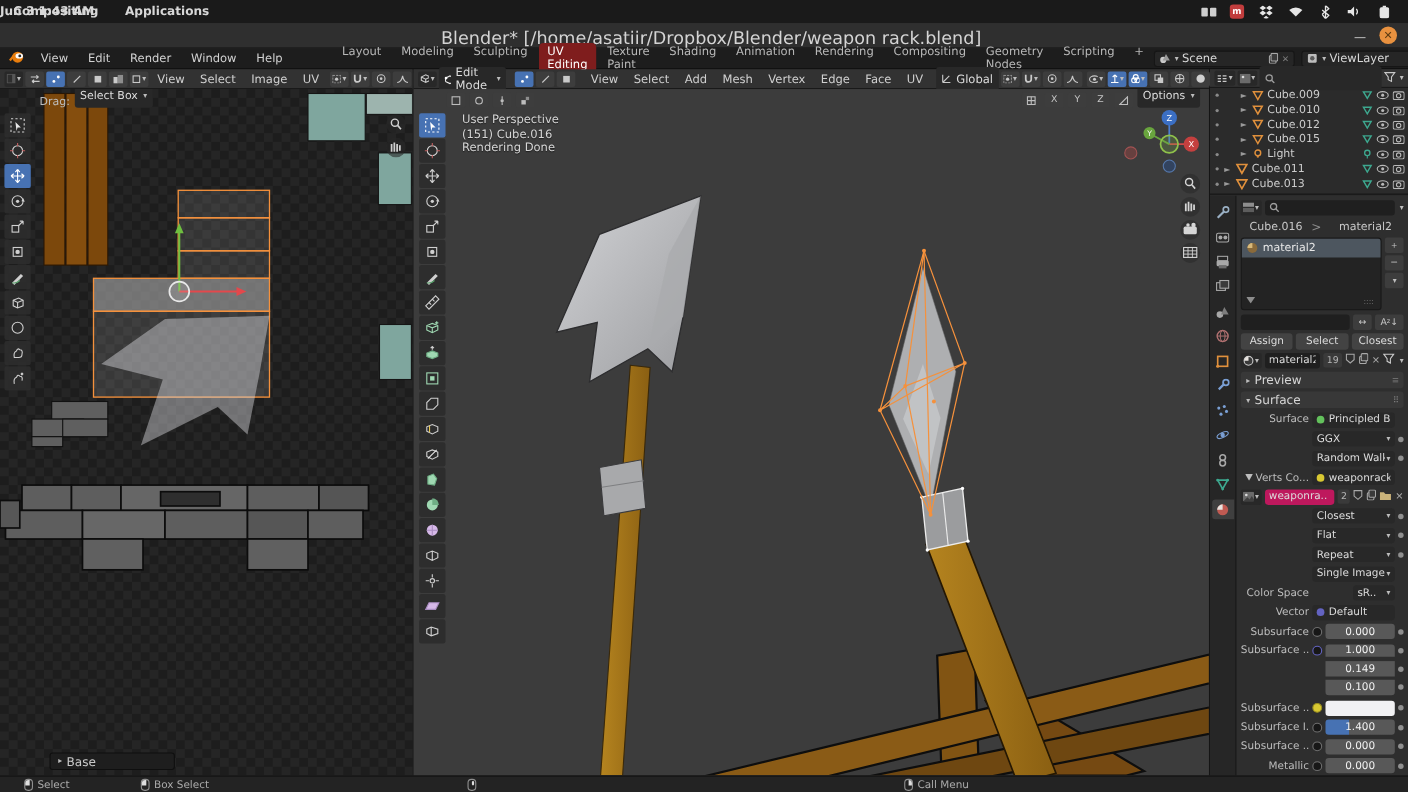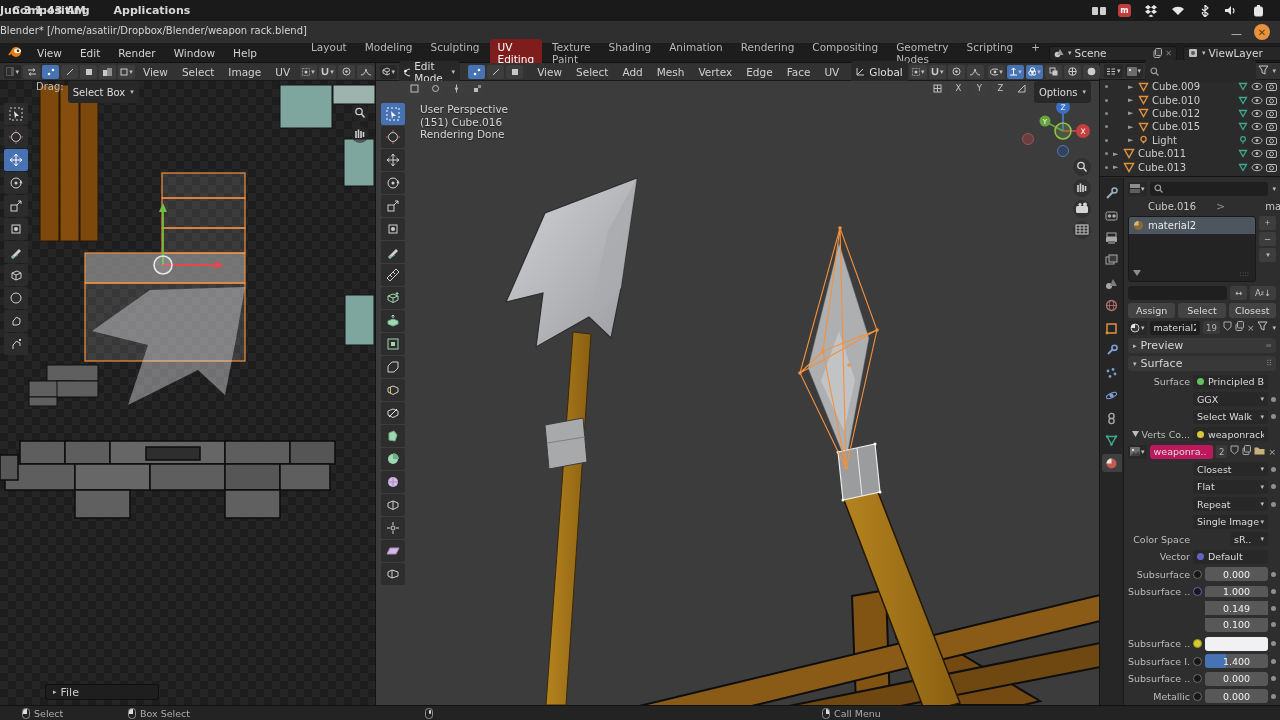--- a/index.html
+++ b/index.html
@@ -10,21 +10,21 @@
   
   #system-bar{left:0;top:0;width:1280px;height:21px;background:#1a1a1a;display:flex;align-items:center;color:#d8d8d8;font-weight:bold;font-size:11px}
   #system-bar .sysmenu{padding:0 12px}
   #system-bar .clock{position:absolute;left:0;right:0;text-align:left;font-weight:bold;pointer-events:none}
   #tray{margin-left:auto;display:flex;align-items:center;gap:12px;padding-right:14px;z-index:2}
   .tray-ic{width:15px;height:13px;display:flex;align-items:center;justify-content:center}
   .redapp{width:13px;height:13px;background:#c13d3d;border-radius:3px;color:#fff;font-size:8px;display:flex;align-items:center;justify-content:center;font-weight:bold}
 
   
   #title-bar{left:0;top:21px;width:1280px;height:23px;background:#2f2f2f;border-bottom:1px solid #1b1b1b}
-  #title-bar .ttl{position:absolute;left:0;right:0;top:4px;text-align:left;color:#d4d4d4;font-size:10px}
+  #title-bar .ttl{position:absolute;left:13px;right:0;top:4px;text-align:center;color:#d4d4d4;font-size:16px}
   .win-min{position:absolute;right:38px;top:6px;color:#cfcfcf}
   .win-close{position:absolute;right:10px;top:3px;width:16px;height:16px;border-radius:50%;background:#e8913f;color:#5b3a12;font-size:10px;display:flex;align-items:center;justify-content:center}
 
   
   #menu-bar{left:0;top:44px;width:1280px;height:19px;background:#1d1d1d;display:flex;align-items:center;border-bottom:1px solid #101010;font-size:10.5px}
   .menu-item{padding:0 9px;color:#d2d2d2}
   .ws-tab{padding:2px 8px 3px;margin:0 1px;color:#b8b8b8;border-radius:4px 4px 0 0}
   .ws-tab.active{background:#7f1d1d;color:#fff}
   .selector{display:flex;align-items:center;background:#262626;border:1px solid #161616;border-radius:3px;height:15px;padding:0 4px;gap:3px;color:#d8d8d8}
 
@@ -36,21 +36,21 @@
   .ibtn.blue{background:#4772b3;color:#fff}
   .chev{font-size:7px;color:#bdbdbd;margin-left:1px}
   .menu-sm{padding:0 6px;color:#d0d0d0}
   .pill{display:flex;align-items:center;background:#282828;border-radius:3px;height:15px;padding:11px 5px;gap:4px;color:#dcdcdc}
 
   #uv-editor{left:0;top:63px;width:376px;height:642px;border-right:1px solid #141414}
   #uv-canvas{position:relative;width:100%;height:624px;background-color:#1d1d1d;background-image:repeating-conic-gradient(#252525 0% 25%, #1d1d1d 0% 50%);background-size:16px 16px;overflow:hidden}
   .toolcol{position:absolute;display:flex;flex-direction:column;gap:1px}
   .tbtn{width:24px;height:22px;background:rgba(45,45,45,.92);border-radius:2px;display:flex;align-items:center;justify-content:center}
   .tbtn.active{background:#4772b3}
-  .tool-settings{position:absolute;left:0;top:0;right:0;height:17px;display:flex;align-items:flex-start;padding:0 6px;gap:4px;font-size:10px;color:#bdbdbd}
+  .tool-settings{position:absolute;left:0;top:0;right:0;height:17px;display:flex;align-items:flex-end;padding:0 6px;gap:4px;font-size:10px;color:#bdbdbd}
   .op-panel{position:absolute;left:45px;top:603px;width:114px;height:16px;background:#1e1e1e;border:1px solid #0f0f0f;border-radius:3px;display:flex;align-items:center;padding:0 6px;gap:4px;color:#c9c9c9}
 
   #viewport{left:376px;top:63px;width:724px;height:642px;border-right:1px solid #141414}
   #vp-canvas{position:relative;width:100%;height:624px;background:#3c3c3c;overflow:hidden}
   .vp-overlay-text{position:absolute;left:44px;top:22px;color:#d6d6d6;font-size:10.5px;line-height:12.5px;text-shadow:0 1px 1px #0008}
 
   
   #outliner{left:1100px;top:63px;width:180px;height:114px;background:#2b2b2b;border-bottom:1px solid #141414}
   .ol-row{display:flex;align-items:center;height:13.4px;padding:0 3px;gap:3px;font-size:10px;color:#cccccc}
   .ol-dot{width:3px;height:3px;border-radius:50%;background:#8a8a8a;margin:0 2px}
@@ -410,21 +410,21 @@
       <div class="tbtn">
           <svg width="14" height="14">
             <path d="M4 12 Q3 7 6 6 Q7 3 9 5 Q12 5 11 9" fill="none" stroke="#d0d0d0"></path>
             <path d="M10 2 L12 4 M12 2 L10 4" stroke="#d0d0d0"></path>
           </svg>
         </div>
     </div>
 
     <div class="op-panel">
       <span class="chev">▸</span>
-      <span>File</span>
+      <span>Base</span>
     </div>
   </div>
 </div>
 
 <div id="viewport" class="abs">
   <div class="ed-header">
     <span class="ibtn dark">
         <svg width="10" height="9">
           <path d="M1 6 L5 8 L9 6 L9 3 L5 1 L1 3 Z M1 3 L5 5 L9 3 M5 5 V8" stroke="#c9c9c9" fill="none"></path>
         </svg>
@@ -1085,21 +1085,21 @@
         </span>
       <span class="pfield" style="background:#1f1f1f">
         <svg width="9" height="9">
             <circle cx="3.8" cy="3.8" r="2.8" fill="none" stroke="#9d9d9d" stroke-width="1.2"></circle>
             <line x1="6" y1="6" x2="8.5" y2="8.5" stroke="#9d9d9d" stroke-width="1.2"></line>
           </svg>
       </span>
       <span class="chev">▾</span>
     </div>
 
-    <div class="prow" style="gap:20px">
+    <div class="prow" style="gap:8px">
       <svg width="12" height="11">
           <rect x="2" y="2" width="8" height="8" fill="none" stroke="#c9c9c9" stroke-width="1.3"></rect>
           <circle cx="2" cy="10" r="1.3" fill="#c9c9c9"></circle>
         </svg>
       <span style="font-size:10px">Cube.016</span>
       <span style="color:#8d8d8d">&gt;</span>
       <svg width="12" height="12">
           <circle cx="6" cy="6" r="5" fill="#3a3a3a" stroke="#c9c9c9"></circle>
           <path d="M6 1 A5 5 0 0 0 1 6 L6 6 Z" fill="#e8e4e0"></path>
         </svg>
@@ -1199,21 +1199,21 @@
       <span class="pfield">
           <span class="lft">GGX</span>
           <span class="chev">▾</span>
         </span>
       <span class="deco"></span>
     </div>
 
     <div class="prow">
       <span class="plabel"></span>
       <span class="pfield">
-          <span class="lft">Select Walk</span>
+          <span class="lft">Random Walk</span>
           <span class="chev">▾</span>
         </span>
       <span class="deco"></span>
     </div>
 
     <div class="prow">
       <span class="plabel" style="display:flex;justify-content:flex-end;align-items:center;gap:2px">
         <svg width="7" height="6">
             <path d="M0 0 H7 L3.5 6 Z" fill="#bdbdbd"></path>
           </svg>

